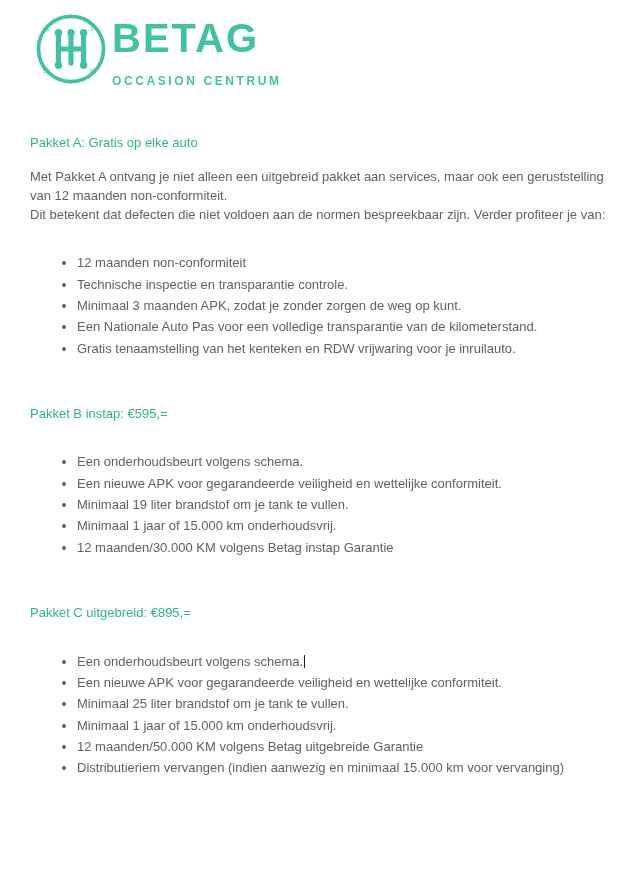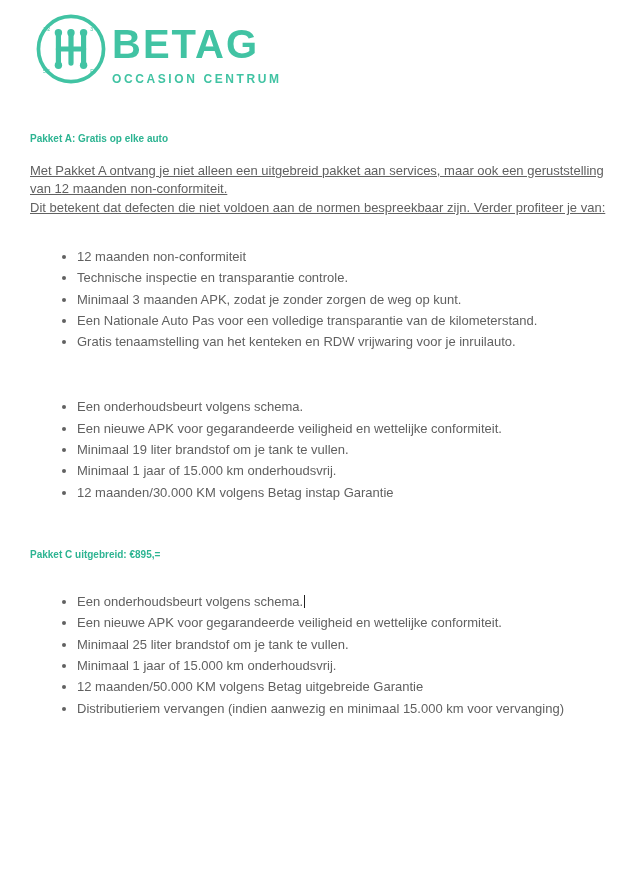--- a/index.html
+++ b/index.html
@@ -9,54 +9,54 @@
     height: 882px;
     overflow: hidden;
     font-family: "Liberation Sans", sans-serif;
     color: var(--body-color, #616161);
   }
   .page { width: 640px; height: 882px; background: #fff; }
 
   
   .logo {
     display: flex;
-    align-items: flex-end;
+    align-items: flex-start;
     padding: 12px 0 0 34px;
   }
   .logo-icon svg { width: 74px; height: 74px; display: block; }
   .logo-text { margin-left: 4px; padding-top: 6px; }
   .brand {
     font-size: 40px;
     font-weight: bold;
     color: var(--accent, #41c3a3);
     letter-spacing: 2px;
     line-height: 1;
   }
   .brand-sub {
     font-size: 12px;
     font-weight: bold;
     color: var(--accent, #41c3a3);
     letter-spacing: 2.6px;
-    margin-top: 8px;
+    margin-top: 16px;
   }
 
   
   .content {
     padding: 0 30px;
     font-size: 13px;
     line-height: 1.45;
   }
   .section-heading {
     color: var(--heading-color, #2db492);
-    font-size: 10px;
-    font-weight: bold;
+    font-size: 13px;
+    font-weight: normal;
   }
   .section-a .section-heading { margin-top: 24px; }
   .section { margin-top: 46px; }
-  .para-block { margin-top: 15px; text-decoration: underline; }
+  .para-block { margin-top: 15px; }
   .para-block p { margin: 0; }
   ul.bullets {
     margin-top: 30px;
     list-style: disc;
     padding-left: 47px;
   }
   ul.bullets li { margin: 2.5px 0; }
 
   .caret {
     display: inline-block;
@@ -114,20 +114,21 @@
       <ul class="bullets">
         <li><span>12 maanden non-conformiteit</span></li>
         <li><span>Technische inspectie en transparantie controle.</span></li>
         <li><span>Minimaal 3 maanden APK, zodat je zonder zorgen de weg op kunt.</span></li>
         <li><span>Een Nationale Auto Pas voor een volledige transparantie van de kilometerstand.</span></li>
         <li><span>Gratis tenaamstelling van het kenteken en RDW vrijwaring voor je inruilauto.</span></li>
       </ul>
     </div>
 
     <div class="section">
+      <div class="section-heading">Pakket B instap: €595,=</div>
       <ul class="bullets">
         <li><span>Een onderhoudsbeurt volgens schema.</span></li>
         <li><span>Een nieuwe APK voor gegarandeerde veiligheid en wettelijke conformiteit.</span></li>
         <li><span>Minimaal 19 liter brandstof om je tank te vullen.</span></li>
         <li><span>Minimaal 1 jaar of 15.000 km onderhoudsvrij.</span></li>
         <li><span>12 maanden/30.000 KM volgens Betag instap Garantie</span></li>
       </ul>
     </div>
 
     <div class="section">

